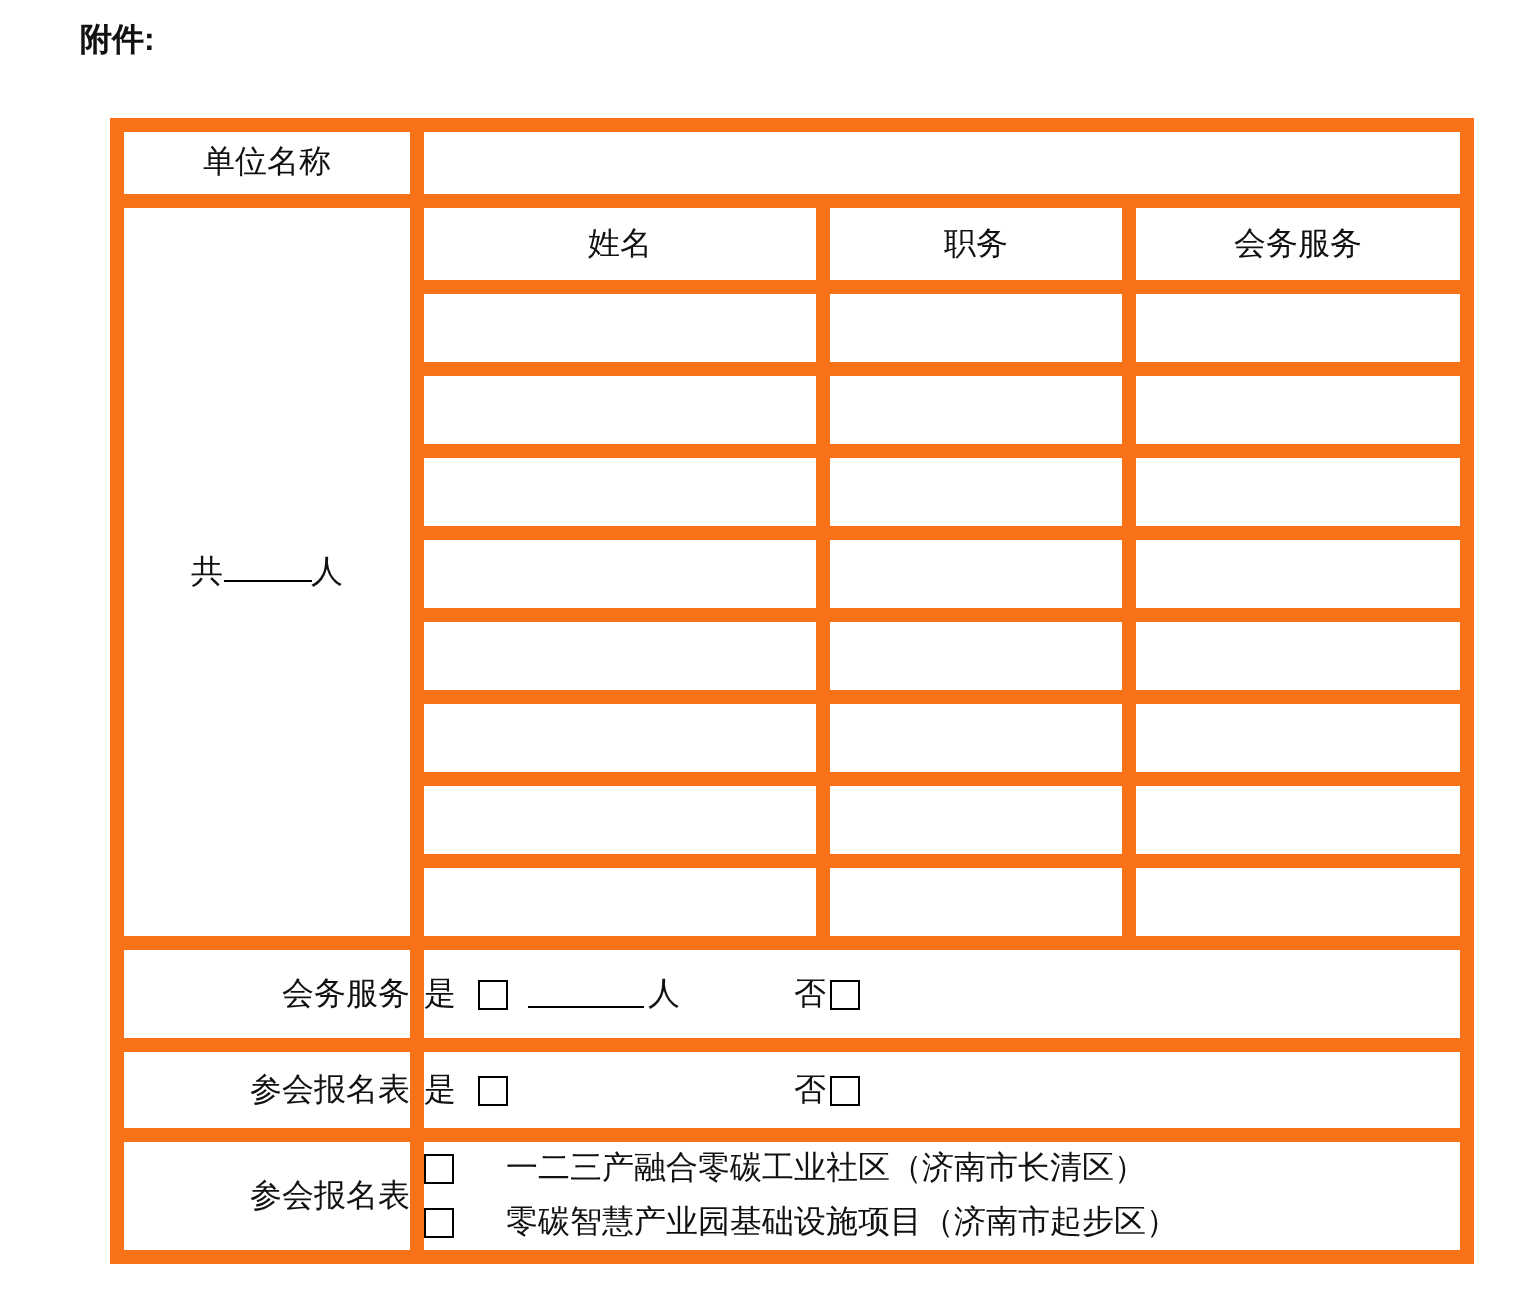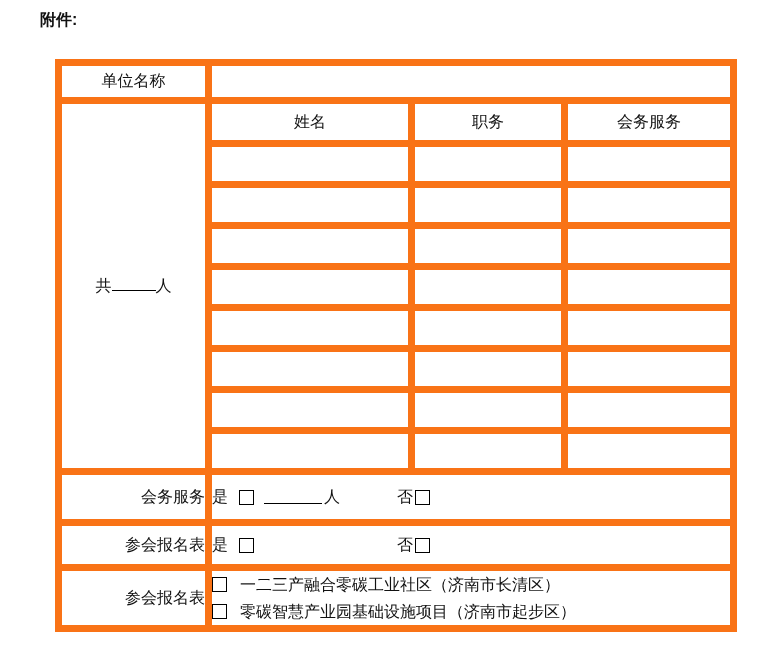--- a/index.html
+++ b/index.html
@@ -89,21 +89,21 @@
   .blank.u-total { width: 44px; }
   .blank.u-people { width: 58px; margin-left: 8px; margin-right: 2px; }
   .visit-cell { padding-left: 8px; }
   .visit-line {
     display: flex;
     align-items: center;
     line-height: 27px;
     height: 27px;
   }
   .visit-line .checkbox { margin: 0; flex: none; }
-  .visit-line .opt-text { margin-left: 13px; white-space: nowrap; }
+  .visit-line .opt-text { margin-left: 26px; white-space: nowrap; }
   .total-cell-inner { display: inline-flex; align-items: baseline; }
 </style>
 </head>
 <body>
 
 <div class="page">
 
   <div class="attachment">附件:</div>
 
 

